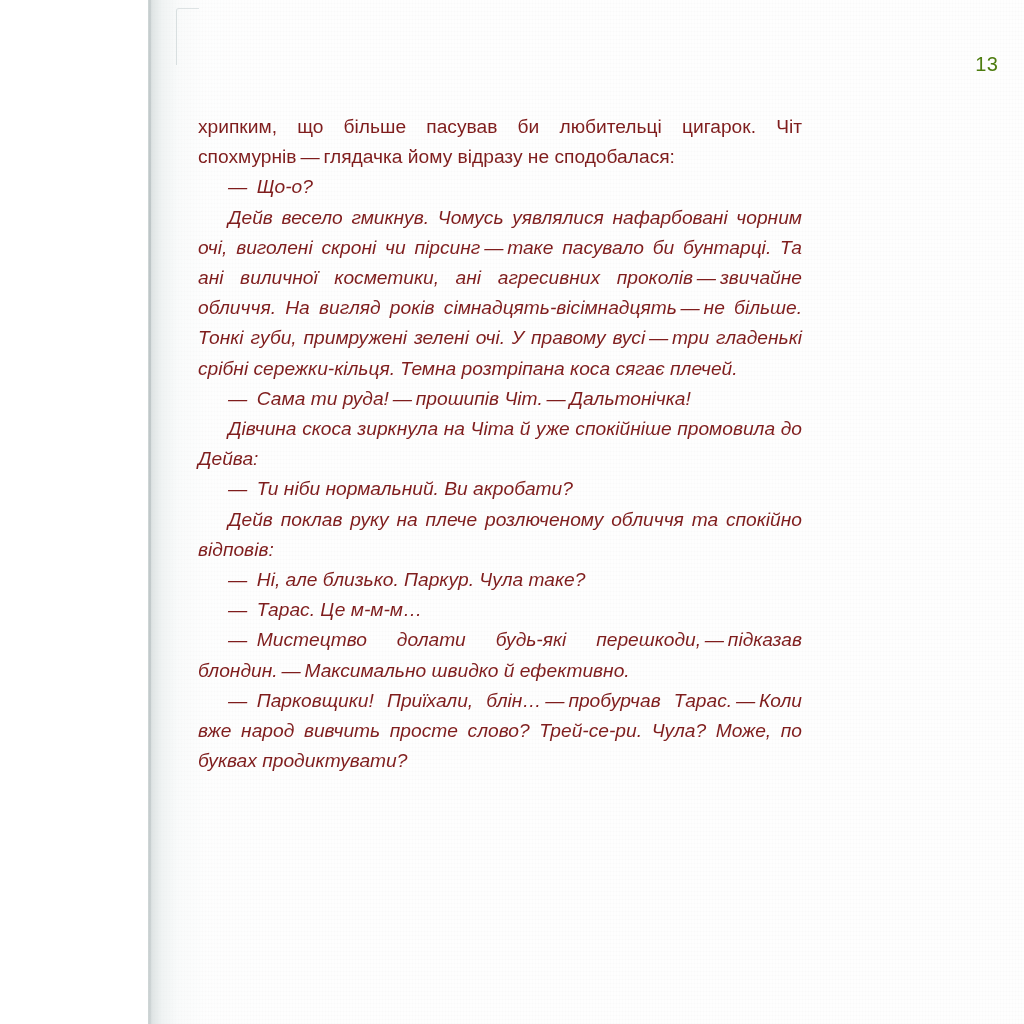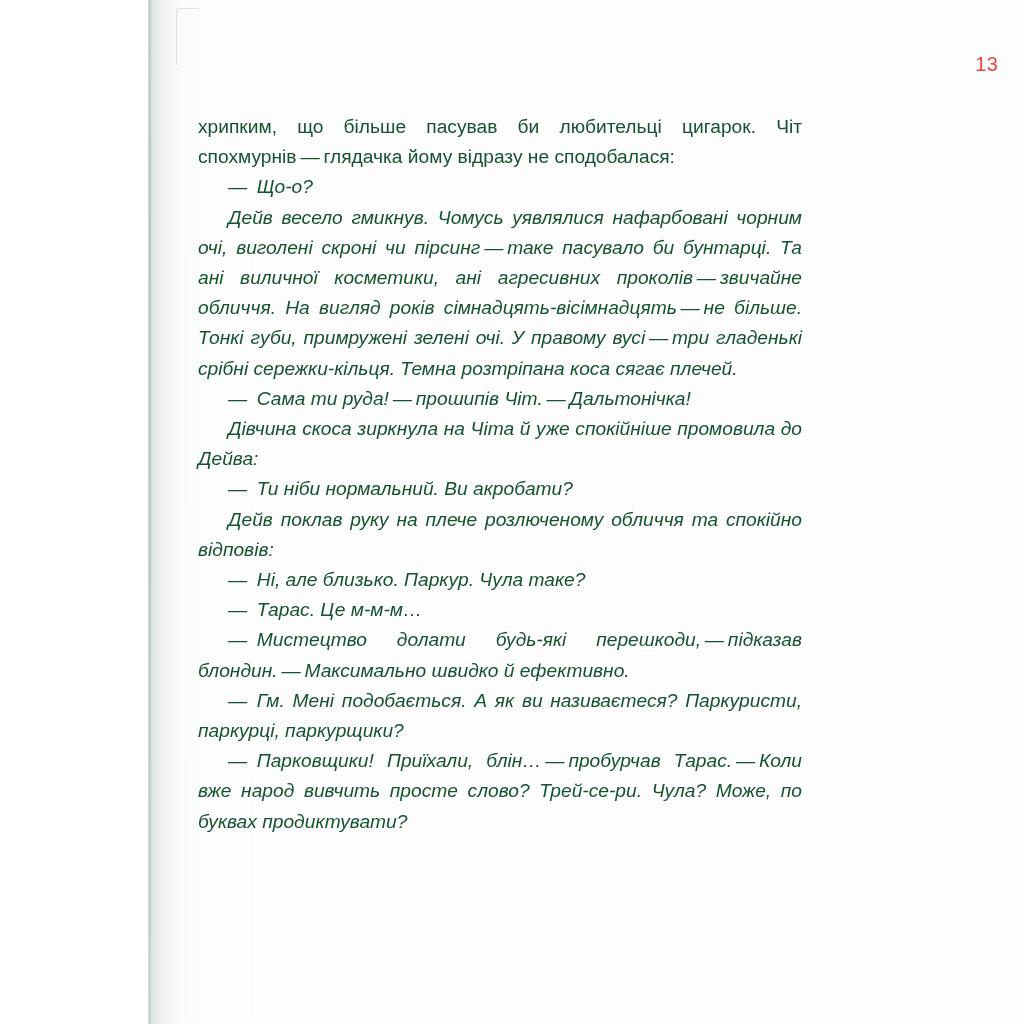--- a/index.html
+++ b/index.html
@@ -105,32 +105,32 @@
     pointer-events: none;
   }
 
   
   .folio {
     position: absolute;
     right: 26px;
     top: 54px;
     font-size: 20px;
     line-height: 1;
-    color: #ef4444;
+    color: #4d7c0f;
     letter-spacing: 0.2px;
     font-family: "Liberation Sans", sans-serif;
   }
 
   
   .textblock {
     position: absolute;
     left: 50px;              
     top: 112px;
     width: 604px;            
-    color: #14532d;
+    color: #7f1d1d;
     font-size: 19.2px;
     line-height: 30.2px;
     text-align: justify;
     text-justify: inter-word;
     font-family: "Liberation Sans", sans-serif;
     -webkit-font-smoothing: antialiased;
   }
 
   .textblock p {
     margin: 0;
@@ -171,18 +171,17 @@
       <p class="">хрипким, що більше пасував би любительці цигарок. Чіт спохмурнів — глядачка йому відразу не сподобалася:</p>
       <p class="indent">— Що-о?</p>
       <p class="indent">Дейв весело гмикнув. Чомусь уявлялися нафарбовані чорним очі, виголені скроні чи пірсинг — таке пасувало би бунтарці. Та ані виличної косметики, ані агресивних проколів — звичайне обличчя. На вигляд років сімнадцять-вісімнадцять — не більше. Тонкі губи, примружені зелені очі. У правому вусі — три гладенькі срібні сережки-кільця. Темна розтріпана коса сягає плечей.</p>
       <p class="indent">— Сама ти руда! — прошипів Чіт. — Дальтонічка!</p>
       <p class="indent">Дівчина скоса зиркнула на Чіта й уже спокійніше промовила до Дейва:</p>
       <p class="indent">— Ти ніби нормальний. Ви акробати?</p>
       <p class="indent">Дейв поклав руку на плече розлюченому обличчя та спокійно відповів:</p>
       <p class="indent">— Ні, але близько. Паркур. Чула таке?</p>
       <p class="indent">— Тарас. Це м-м-м…</p>
       <p class="indent">— Мистецтво долати будь-які перешкоди, — підказав блондин. — Максимально швидко й ефективно.</p>
-      <p class="indent">— Гм. Мені подобається. А як ви називаєтеся? Паркуристи, паркурці, паркурщики?</p>
       <p class="indent">— Парковщики! Приїхали, блін… — пробурчав Тарас. — Коли вже народ вивчить просте слово? Трей-се-ри. Чула? Може, по буквах продиктувати?</p>
     </div>
 
   </div>
 </div>
 
 </body></html>

